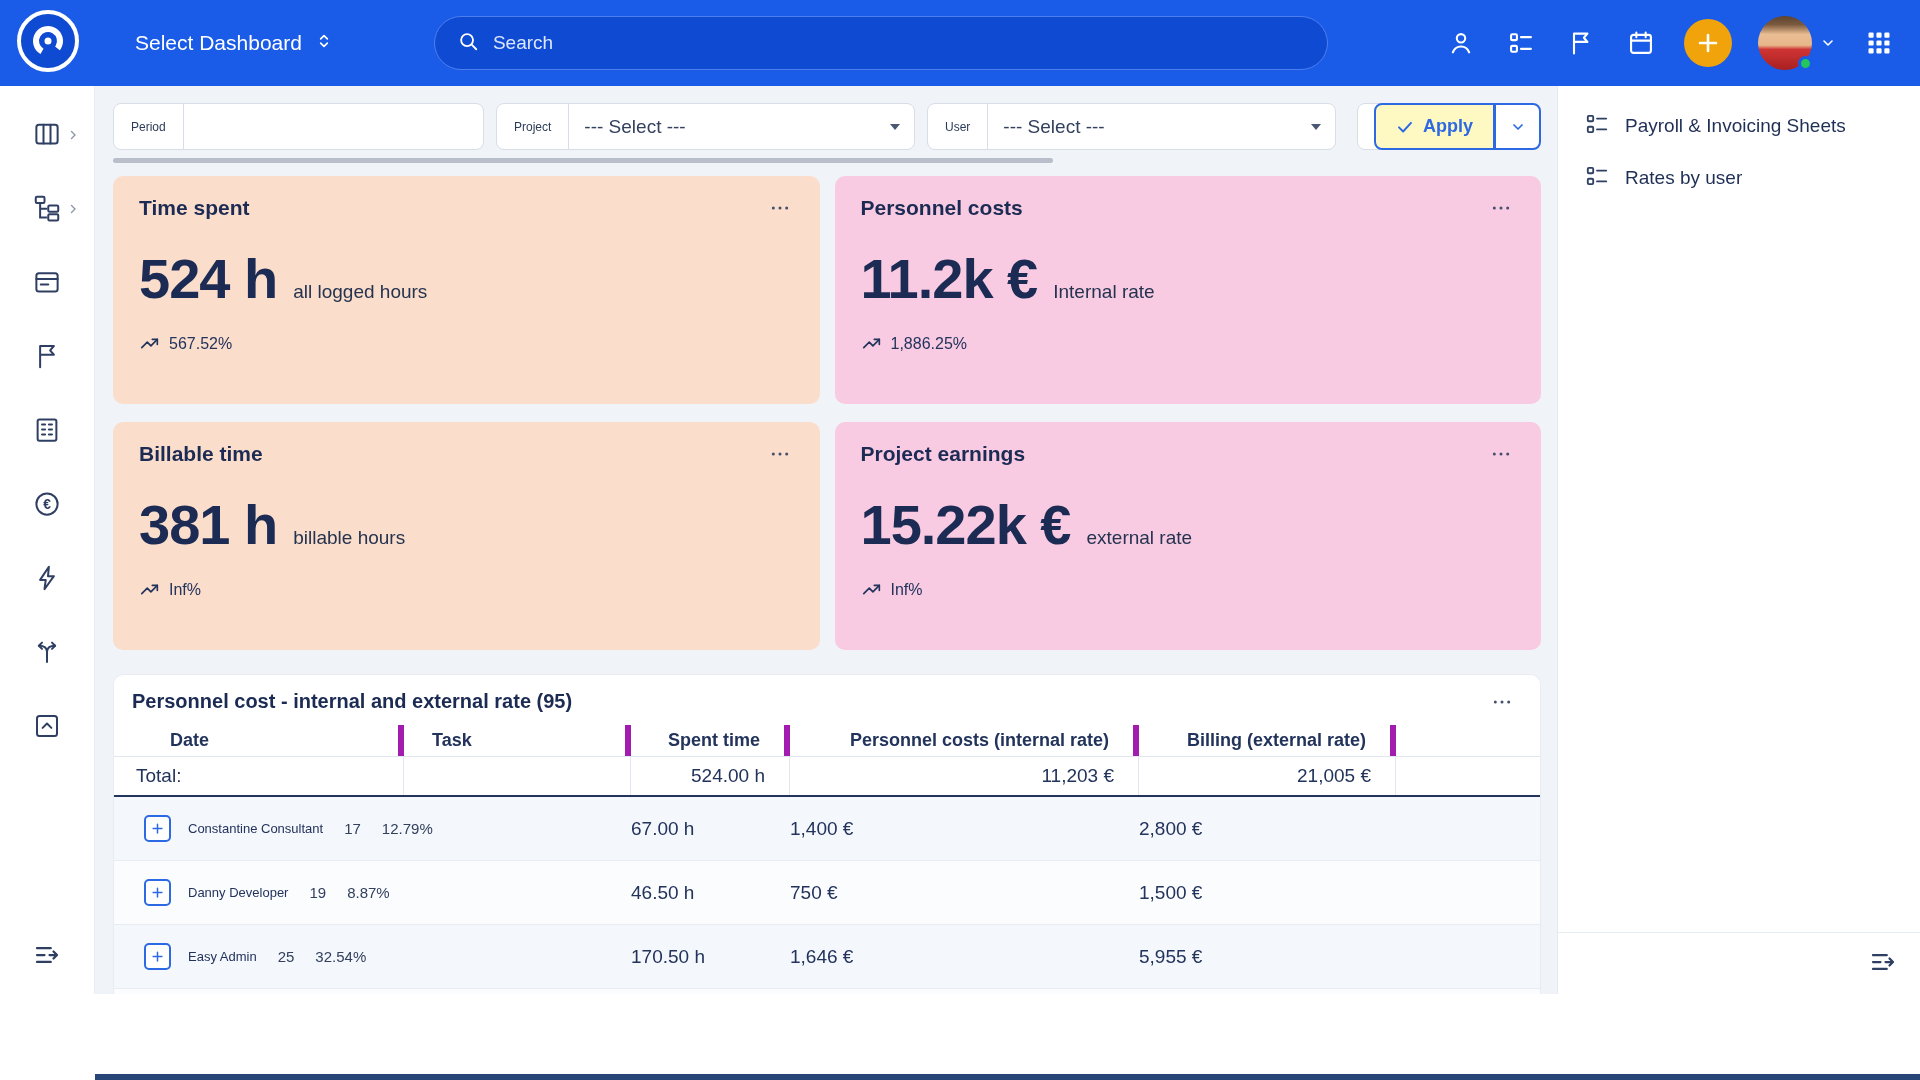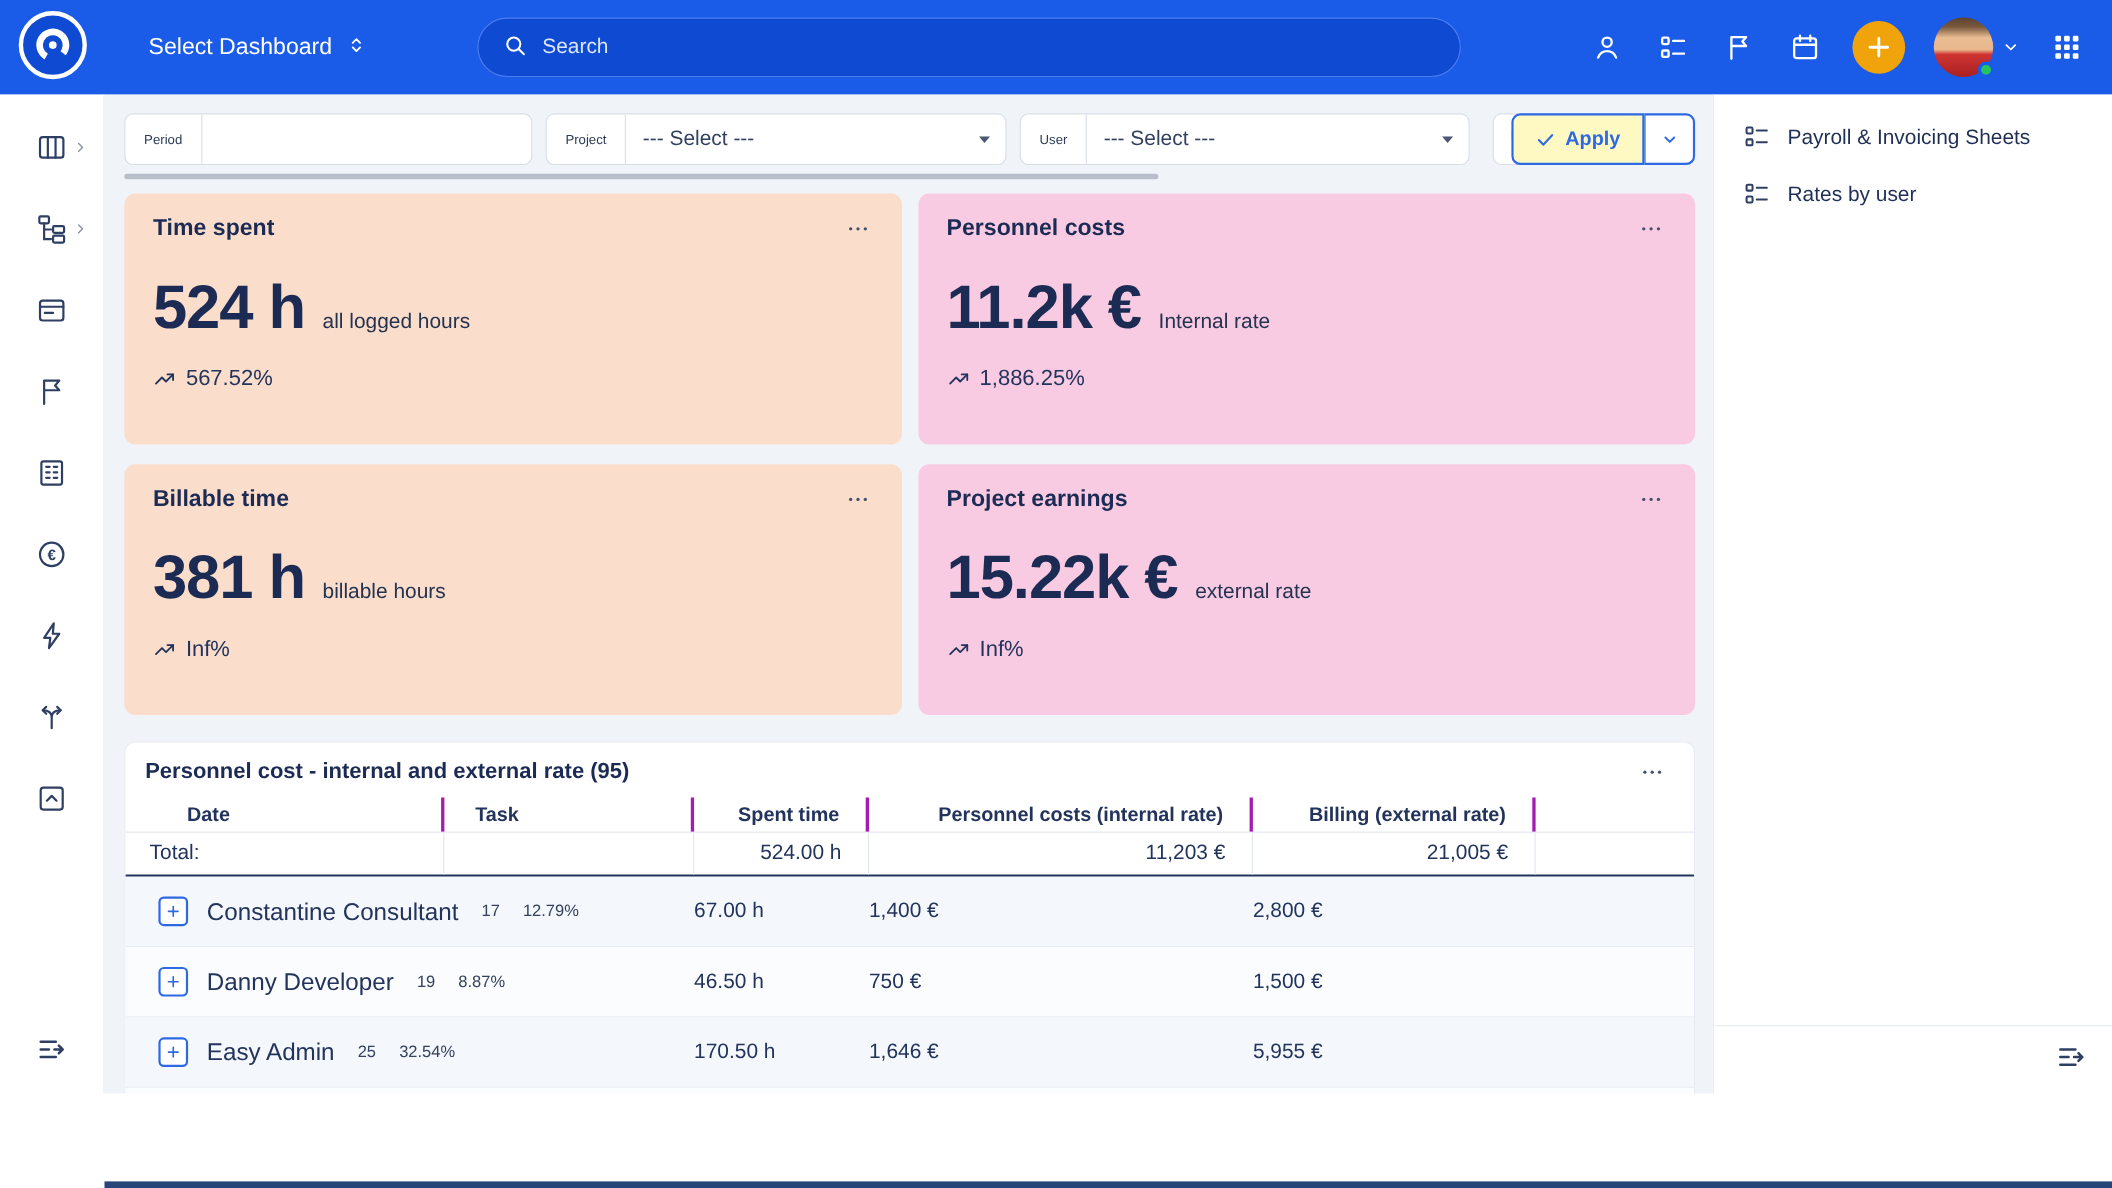--- a/index.html
+++ b/index.html
@@ -83,48 +83,48 @@
   .kpi-grid{margin-top:13px;display:grid;grid-template-columns:1fr 1fr;gap:18px 15px;}
   .kpi{height:228px;border-radius:10px;padding:20px 26px;}
   .kpi.peach{background:var(--peach);}
   .kpi.pink{background:var(--pink);}
   .kpi-head{display:flex;justify-content:space-between;align-items:center;}
   .kpi-title{font-size:21px;font-weight:700;color:#1c2b53;}
   .dots{cursor:pointer;display:flex;align-items:center;padding:4px;}
   .kpi-value-row{display:flex;align-items:baseline;gap:16px;margin-top:26px;}
   .kpi-value{font-size:56px;font-weight:800;letter-spacing:-1px;color:#1c2b53;}
   .kpi-caption{font-size:19px;color:#24334f;}
-  .kpi-trend{display:flex;align-items:center;gap:8px;margin-top:22px;font-size:20px;color:#22335c;}
+  .kpi-trend{display:flex;align-items:center;gap:8px;margin-top:22px;font-size:16px;color:#22335c;}
 
   
   .table-panel{margin-top:24px;background:#fff;border:1px solid #e8ecf2;border-bottom:none;
                border-radius:10px 10px 0 0;height:420px;overflow:hidden;}
   .tp-head{display:flex;justify-content:space-between;align-items:center;padding:15px 24px 12px 18px;}
   .tp-title{font-size:20px;font-weight:700;color:#1c2b53;}
   .thead,.trow-total{display:grid;grid-template-columns:290px 227px 159px 349px 257px 1fr;align-items:center;}
   .thead{height:32px;border-bottom:1px solid #e2e7ef;}
   .th{font-size:18px;font-weight:700;color:#22335c;height:100%;display:flex;align-items:center;
-      border-right:3px solid #a21caf;}
+      border-right:6px solid #a21caf;}
   .th:last-child{border-right:none;}
   .th-date{padding-left:56px;}
   .th-task{padding-left:28px;}
   .th.num{justify-content:flex-end;padding-right:24px;}
   .trow-total{height:40px;border-bottom:2px solid #22335c;font-size:19px;color:#22335c;}
   .td-total{height:100%;display:flex;align-items:center;border-right:1px solid #e2e7ef;}
   .td-total:last-child{border-right:none;}
   .td-total.lbl{padding-left:22px;}
   .td-total.num{justify-content:flex-end;padding-right:24px;}
   .trow{display:grid;grid-template-columns:517px 159px 349px 257px 1fr;align-items:center;
         height:64px;border-bottom:1px solid #e9edf3;font-size:19px;color:#22335c;cursor:pointer;}
   .trow:nth-child(odd){background:#f4f7fb;}
   .trow:nth-child(even){background:#fbfcfe;}
   .td-name{display:flex;align-items:center;gap:17px;padding-left:30px;}
   .expand-btn{width:27px;height:27px;flex:0 0 27px;border:2px solid var(--accent);border-radius:5px;
               background:#fff;display:flex;align-items:center;justify-content:center;cursor:pointer;}
-  .rname{font-size:22px;}
+  .rname{font-size:13px;}
   .rsmall{font-size:15px;color:#33415e;margin-left:4px;}
   .td-num{padding-right:24px;}
 
   
   .right-panel{grid-row:2;background:#fff;border-left:1px solid #e4e8ef;display:flex;flex-direction:column;}
   .panel-body{flex:1;padding-top:14px;text-align:center;}
   .panel-item{display:flex;align-items:center;gap:15px;height:52px;padding:0 26px;cursor:pointer;}
   .panel-item .plbl{font-size:19px;font-weight:500;color:#1f2f55;}
   .panel-footer{height:62px;border-top:1px solid #e6eaf1;display:flex;align-items:center;
                 justify-content:flex-end;padding-right:22px;}

